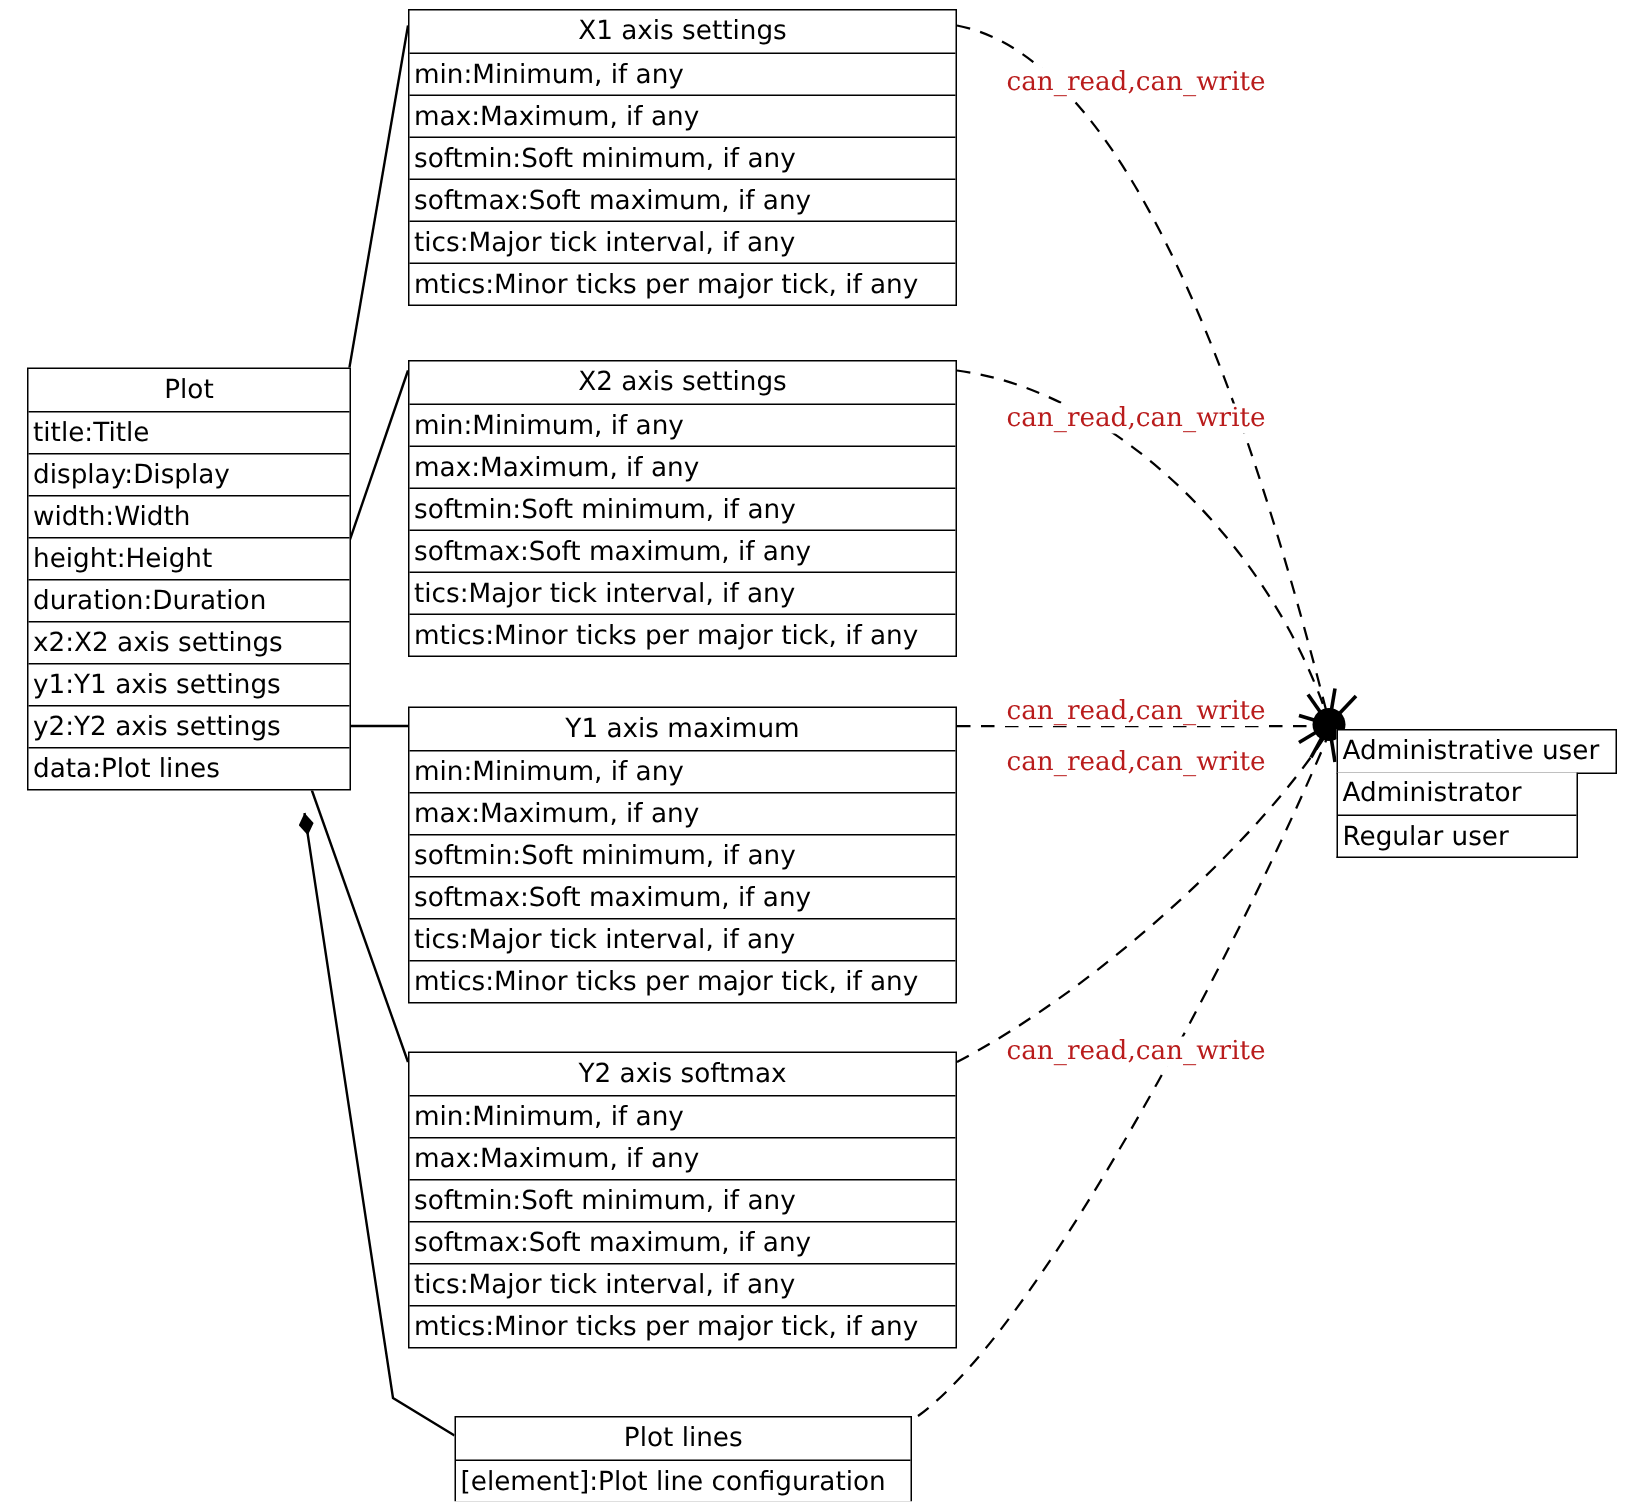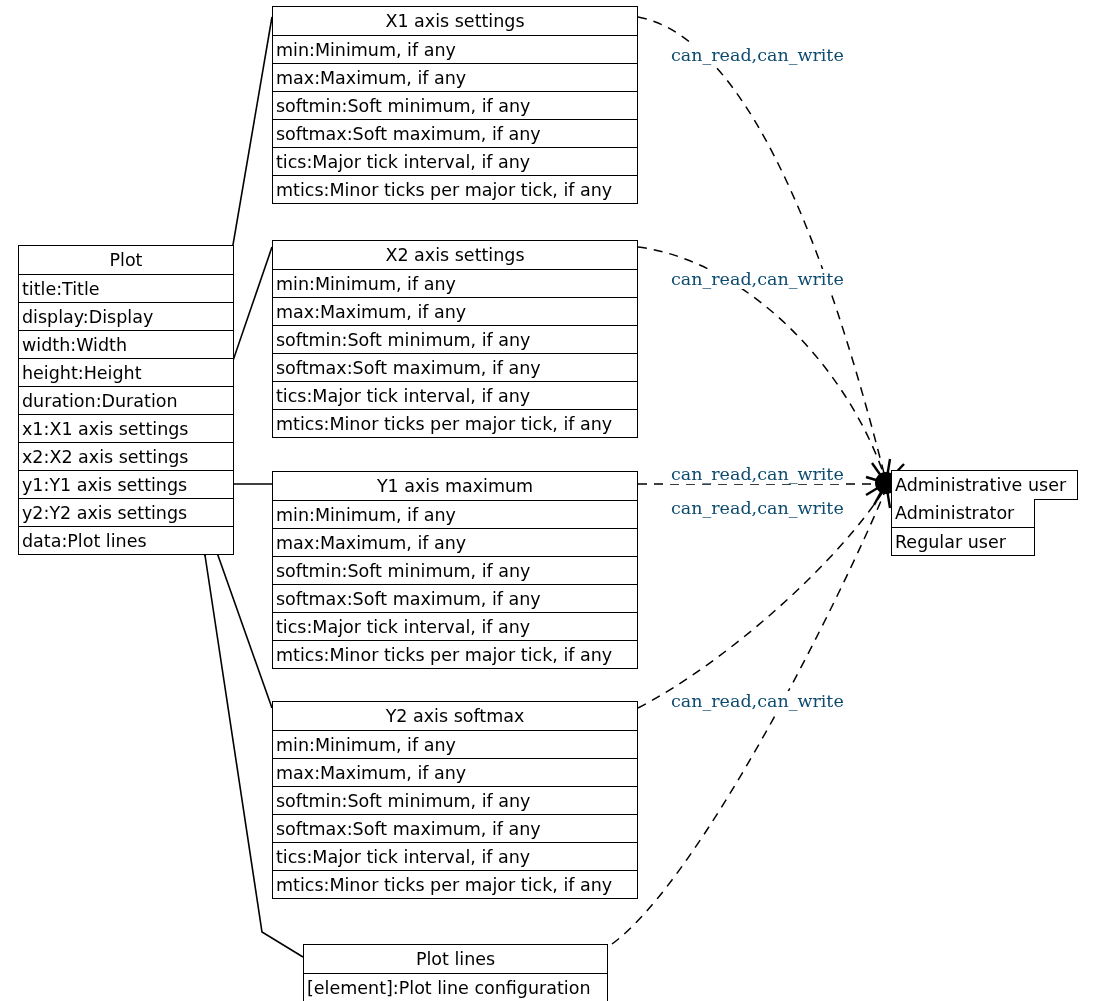--- a/index.html
+++ b/index.html
@@ -5,21 +5,21 @@
   html,body{margin:0;padding:0;background:#ffffff;}
   #stage{position:relative;width:1096px;height:1001px;background:#ffffff;
          font-family:"DejaVu Sans",sans-serif;overflow:hidden;}
   #wires{position:absolute;left:0;top:0;width:1096px;height:1001px;}
   .uml{position:absolute;border:1.5px solid #000;background:#fff;box-sizing:border-box;}
   .uml .row{box-sizing:border-box;border-top:1.5px solid #000;
             font-size:17.5px;line-height:28px;height:28px;padding:0 3px;
             color:#000;white-space:nowrap;overflow:hidden;}
   .uml .row.head{border-top:none;text-align:center;}
   .edge-label{position:absolute;font-family:"DejaVu Serif",serif;font-size:17.5px;
-              color:#0c4a6e;white-space:nowrap;background:#fff;padding:0 1px;line-height:20px;}
+              color:#b91c1c;white-space:nowrap;background:#fff;padding:0 1px;line-height:20px;}
   .std{width:366px;}
   .std .row{height:28px;line-height:28px;}
 </style>
 </head>
 <body>
 
 <div id="stage">
 
   <svg id="wires" viewBox="0 0 1096 1001" xmlns="http://www.w3.org/2000/svg">
     <defs>
@@ -59,21 +59,20 @@
     </g>
   </svg>
 
   <div class="uml" style="left:18px;top:245px;width:216px;">
     <div class="row head">Plot</div>
     <div class="row">title:Title</div>
     <div class="row">display:Display</div>
     <div class="row">width:Width</div>
     <div class="row">height:Height</div>
     <div class="row">duration:Duration</div>
-    <div class="row">x1:X1 axis settings</div>
     <div class="row">x2:X2 axis settings</div>
     <div class="row">y1:Y1 axis settings</div>
     <div class="row">y2:Y2 axis settings</div>
     <div class="row">data:Plot lines</div>
   </div>
 
   <div class="uml std" style="left:272px;top:6px;">
     <div class="row head">X1 axis settings</div>
     <div class="row">min:Minimum, if any</div>
     <div class="row">max:Maximum, if any</div>
@@ -111,25 +110,25 @@
     <div class="row">softmax:Soft maximum, if any</div>
     <div class="row">tics:Major tick interval, if any</div>
     <div class="row">mtics:Minor ticks per major tick, if any</div>
   </div>
 
   <div class="uml" style="left:303px;top:944px;width:305px;">
     <div class="row head">Plot lines</div>
     <div class="row">[element]:Plot line configuration</div>
   </div>
 
-  <div style="position:absolute;left:891px;top:470px;">
+  <div style="position:absolute;left:891px;top:486px;">
     <div class="uml" style="position:relative;left:0;top:0;width:187px;">
       <div class="row head" style="text-align:left;">Administrative user</div>
     </div>
-    <div class="uml" style="position:relative;left:0;top:-1.5px;width:144px;border-top:none;">
+    <div class="uml" style="position:relative;left:0;top:-1.5px;width:161px;border-top:none;">
       <div class="row head" style="text-align:left;">Administrator</div>
       <div class="row" style="text-align:left;">Regular user</div>
     </div>
   </div>
 
   <div class="edge-label" style="left:670px;top:45px;">can_read,can_write</div>
   <div class="edge-label" style="left:670px;top:269px;">can_read,can_write</div>
   <div class="edge-label" style="left:670px;top:464px;">can_read,can_write</div>
   <div class="edge-label" style="left:670px;top:498px;">can_read,can_write</div>
   <div class="edge-label" style="left:670px;top:691px;">can_read,can_write</div>

